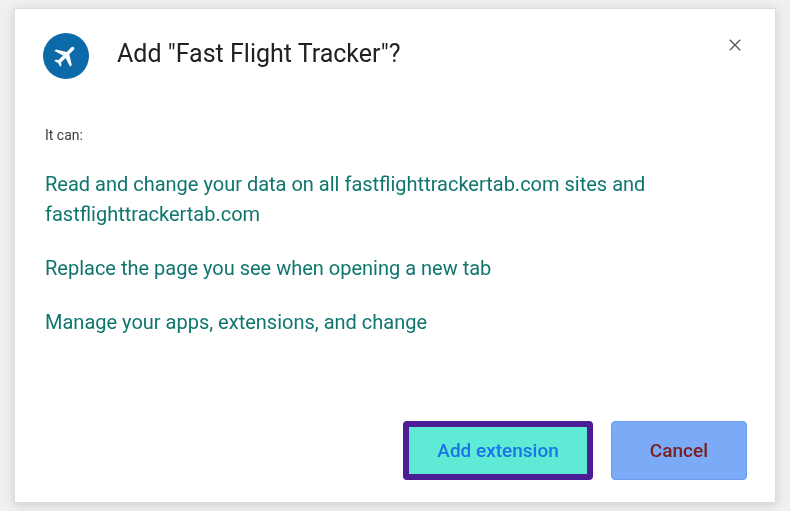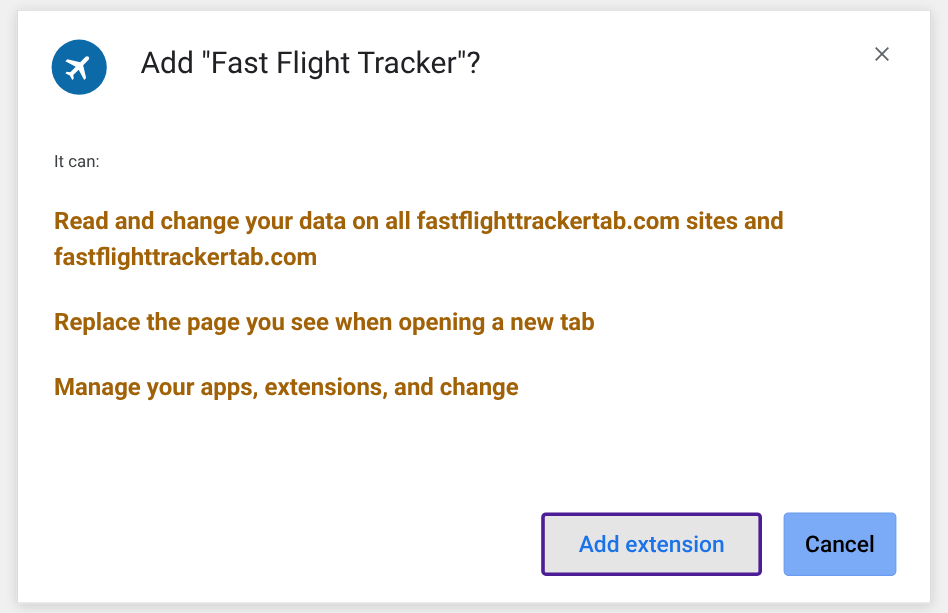--- a/index.html
+++ b/index.html
@@ -106,50 +106,49 @@
       color: #3c4043;
       margin-bottom: 26px;
       margin-left: 2px;
     }
     .permissions-list {
       list-style: none;
       margin-left: 2px;
     }
     .permission-item {
       font-size: 20px;
-      color: #a16207;
+      color: #0f766e;
       line-height: 1.5;
       margin-bottom: 24px;
-      font-weight: bold;
     }
     .button-row {
       position: absolute;
       bottom: 22px;
       right: 28px;
       display: flex;
       gap: 18px;
     }
     .btn {
       font-size: 19px;
       font-weight: 500;
       padding: 12px 28px;
       border-radius: 4px;
       cursor: pointer;
       font-family: inherit;
     }
     .btn-secondary {
-      background: #e5e5e5;
+      background: #5eead4;
       color: #1a73e8;
-      border: 3px solid #4c1d95;
+      border: 6px solid #4c1d95;
     }
     .btn-primary {
       background: #7baaf7;
-      color: #000000;
+      color: #7f1d1d;
       border: 1px solid #6a9cf0;
-      padding: 12px 17px;
+      padding: 12px 38px;
     }
   </style>
 </head>
 <body>
 
 <div class="watermark-top">pc</div>
 <div class="watermark">risk.com</div>
 
 <div class="dialog">
   <div class="dialog-header">

